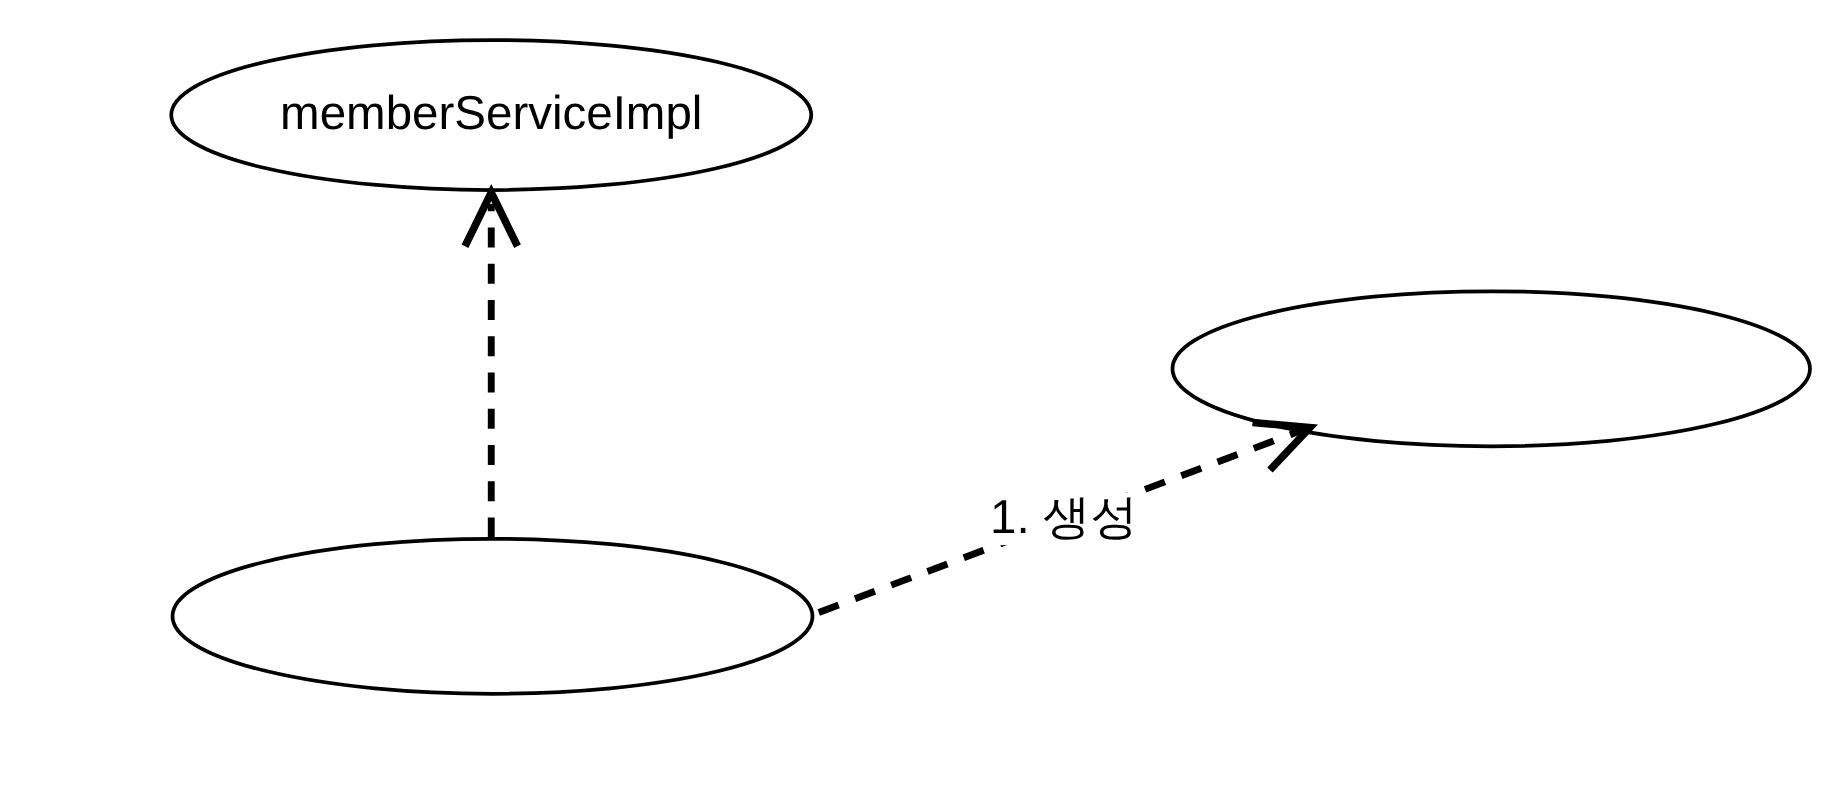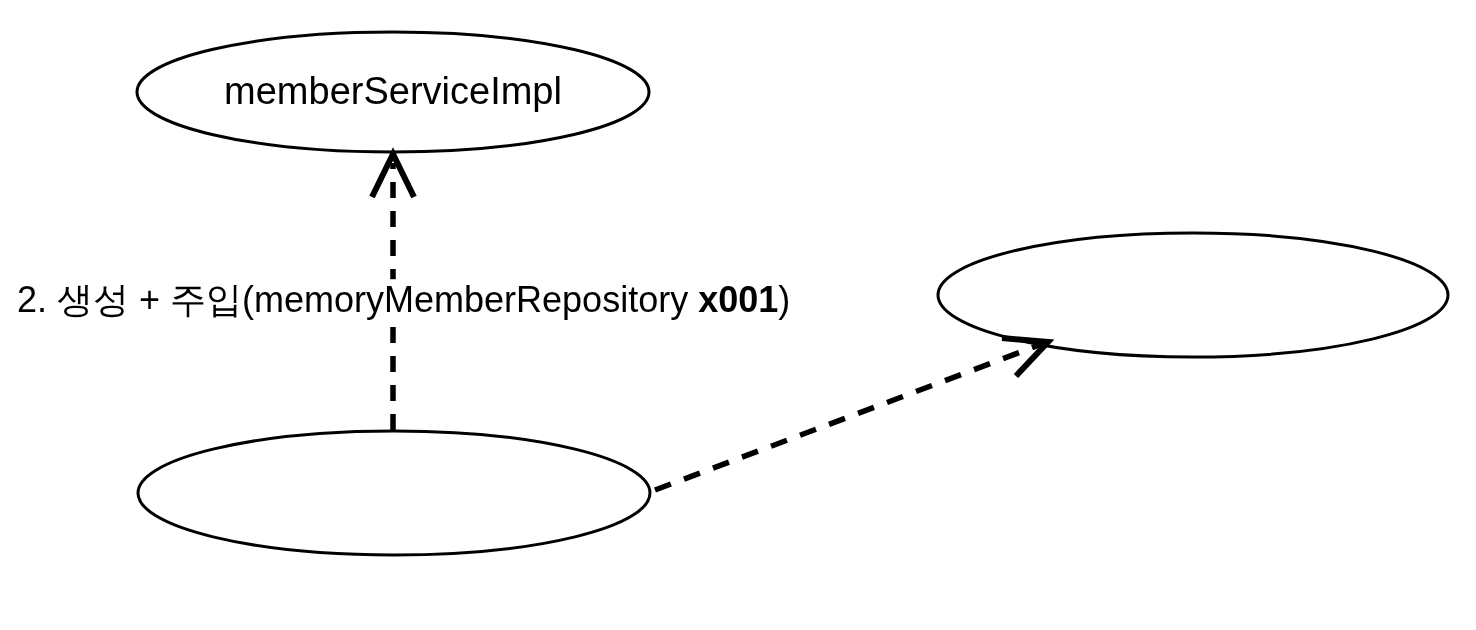--- a/index.html
+++ b/index.html
@@ -80,16 +80,16 @@
     <path d="M 372 197 L 393 154 L 414 197" fill="none" stroke="#000000" stroke-width="6" stroke-linejoin="miter"></path>
 
     <line x1="655" y1="490" x2="1042" y2="344" stroke="#000000" stroke-width="5.5" stroke-dasharray="17 14"></line>
     <path d="M 1002 338 L 1048 342 L 1016 376" fill="none" stroke="#000000" stroke-width="6" stroke-linejoin="miter"></path>
   </svg>
 
   <div class="lbl center node-label" style="left:393px; top:92px;">memberServiceImpl</div>
 
 
 
-  <div class="lbl vcenter edge-label" style="left:15px; top:300px;"><span>2. 생성 + 주입(memoryMemberRepository </span><span class="b">x001</span><span>)</span></div>
 
+  <div class="lbl vcenter edge-label-1" style="left:790px; top:415px;">1. 생성</div>
 
 </div>
 
 </body></html>

